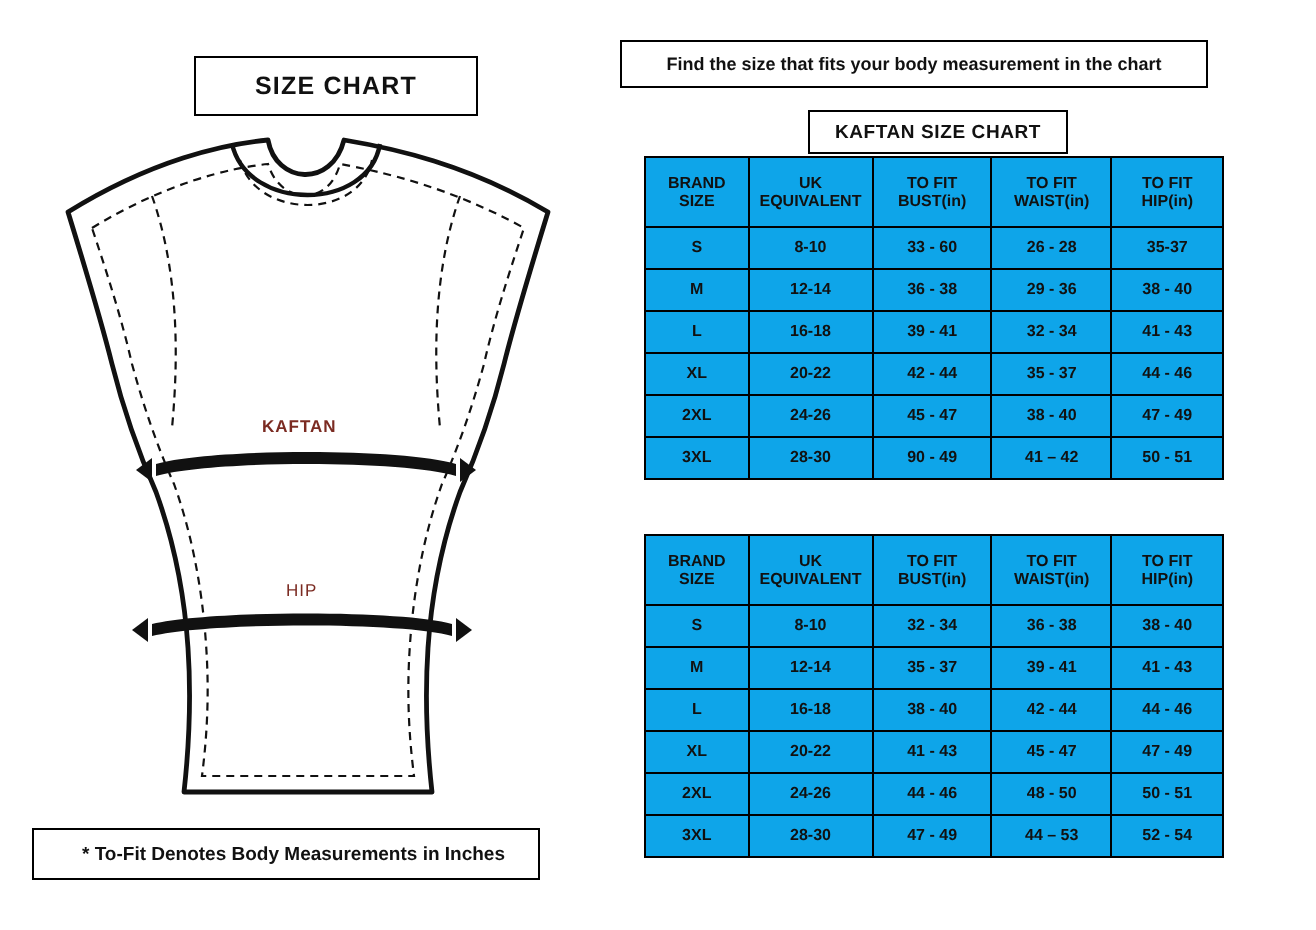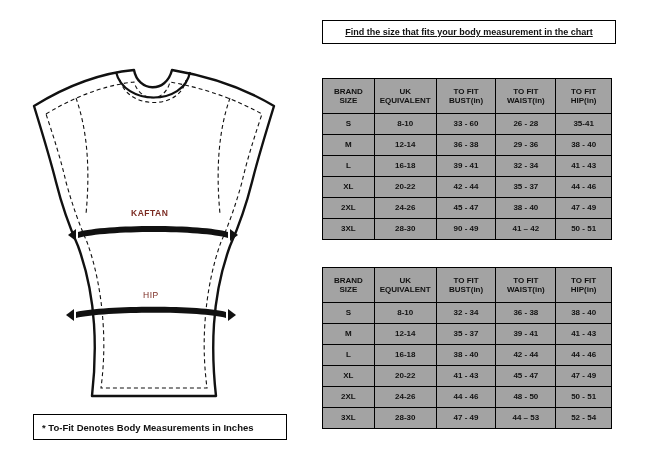--- a/index.html
+++ b/index.html
@@ -48,25 +48,24 @@
 
   .footnote {
     position: absolute;
     left: 16px;
     top: 414px;
     width: 254px;
     height: 26px;
     border: 1.2px solid #000;
     display: flex;
     align-items: center;
-    padding-left: 8px;
+    padding-left: 24px;
     box-sizing: border-box;
     font-size: 9.5px;
     font-weight: bold;
-    margin-left: 17px;
   }
 
   .garment {
     position: absolute;
     left: 16px;
     top: 62px;
     width: 276px;
     height: 342px;
   }
 
@@ -95,31 +94,30 @@
   .right-panel {
     position: absolute;
     left: 310px;
     top: 0;
     width: 348px;
     height: 465px;
   }
 
   .banner {
     position: absolute;
-    left: 12px;
+    left: 0;
     top: 20px;
     width: 292px;
     height: 22px;
     border: 1.2px solid #000;
     display: flex;
     align-items: center;
     justify-content: center;
     font-size: 9px;
     font-weight: bold;
-    text-decoration: underline;
   }
 
   .tbl-title {
     position: absolute;
     border: 1.2px solid #000;
     display: flex;
     align-items: center;
     justify-content: center;
     font-size: 9.5px;
     font-weight: bold;
@@ -138,21 +136,21 @@
     top: 244px;
     width: 156px;
     height: 20px;
   }
 
   table.size-table {
     position: absolute;
     border-collapse: collapse;
     width: 290px;
     font-size: 8px;
-    background: #a3a3a3;
+    background: #0ea5e9;
   }
   table.size-table.kaftan { left: 12px; top: 78px; }
   table.size-table.maternity { left: 12px; top: 267px; }
 
   table.size-table th,
   table.size-table td {
     border: 1px solid #000;
     text-align: center;
     vertical-align: middle;
     font-weight: bold;
@@ -176,20 +174,21 @@
 
   .hdr-line { display: block; }
 </style>
 </head>
 <body>
 
 <div class="page">
 
   <div class="left-panel">
 
+    <div class="size-chart-title">SIZE CHART</div>
 
     <div class="garment">
       <svg width="276" height="342" viewBox="0 0 276 342" xmlns="http://www.w3.org/2000/svg">
 
         <path d="M18 44 C 60 18, 96 10, 118 8 C 122 30, 150 32, 156 8 C 180 12, 218 20, 258 44
                  C 250 70, 242 96, 236 120 C 230 144, 222 166, 214 184
                  C 206 206, 200 232, 198 262 C 196 292, 198 316, 200 334
                  L 76 334 C 78 316, 80 292, 78 262 C 76 232, 70 206, 62 184
                  C 54 166, 46 144, 40 120 C 34 96, 26 70, 18 44 Z" fill="#ffffff" stroke="#111111" stroke-width="2.4" stroke-linejoin="round"></path>
 
@@ -222,20 +221,21 @@
     <div class="label-waist">KAFTAN</div>
     <div class="label-hip">HIP</div>
 
     <div class="footnote">* To-Fit Denotes Body Measurements in Inches</div>
   </div>
 
   <div class="right-panel">
 
     <div class="banner">Find the size that fits your body measurement in the chart</div>
 
+    <div class="tbl-title kaftan">KAFTAN SIZE CHART</div>
     <table class="size-table kaftan">
       <colgroup>
         <col class="c0">
           <col class="c1">
           <col class="c2">
           <col class="c3">
           <col class="c4">
       </colgroup>
       <thead>
         <tr>
@@ -260,21 +260,21 @@
             <span class="hdr-line">HIP(in)</span>
           </th>
         </tr>
       </thead>
       <tbody>
         <tr>
           <td>S</td>
           <td>8-10</td>
           <td>33 - 60</td>
           <td>26 - 28</td>
-          <td>35-41</td>
+          <td>35-37</td>
         </tr>
         <tr>
           <td>M</td>
           <td>12-14</td>
           <td>36 - 38</td>
           <td>29 - 36</td>
           <td>38 - 40</td>
         </tr>
         <tr>
           <td>L</td>

